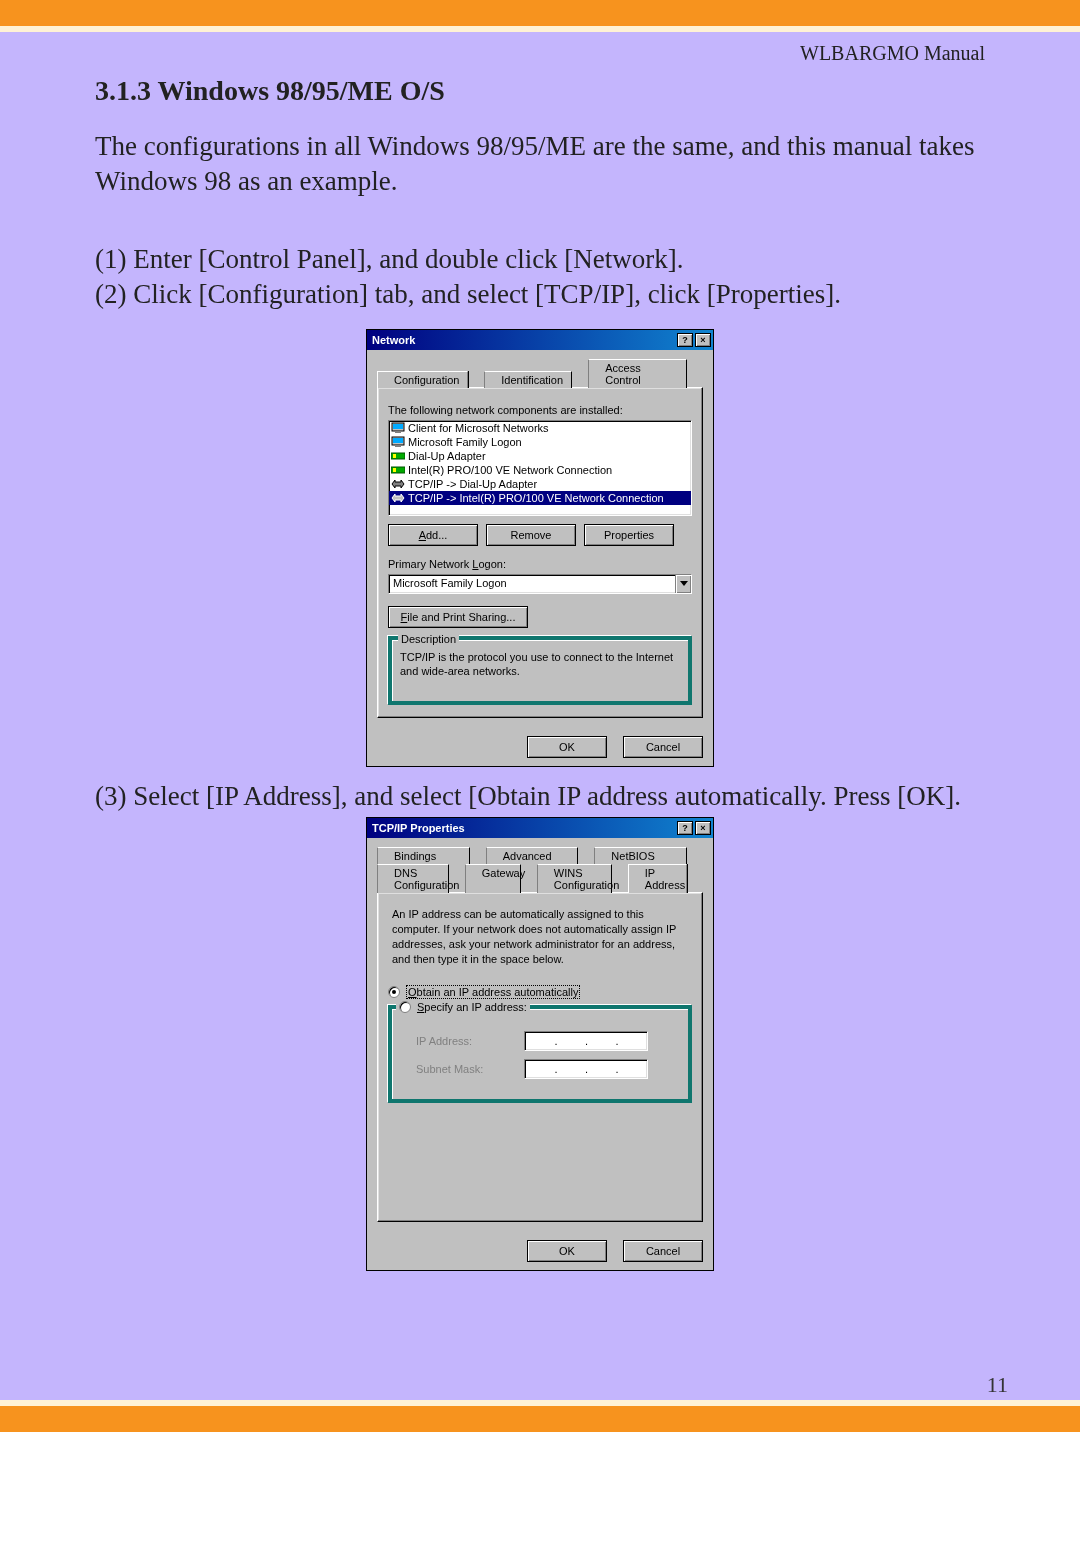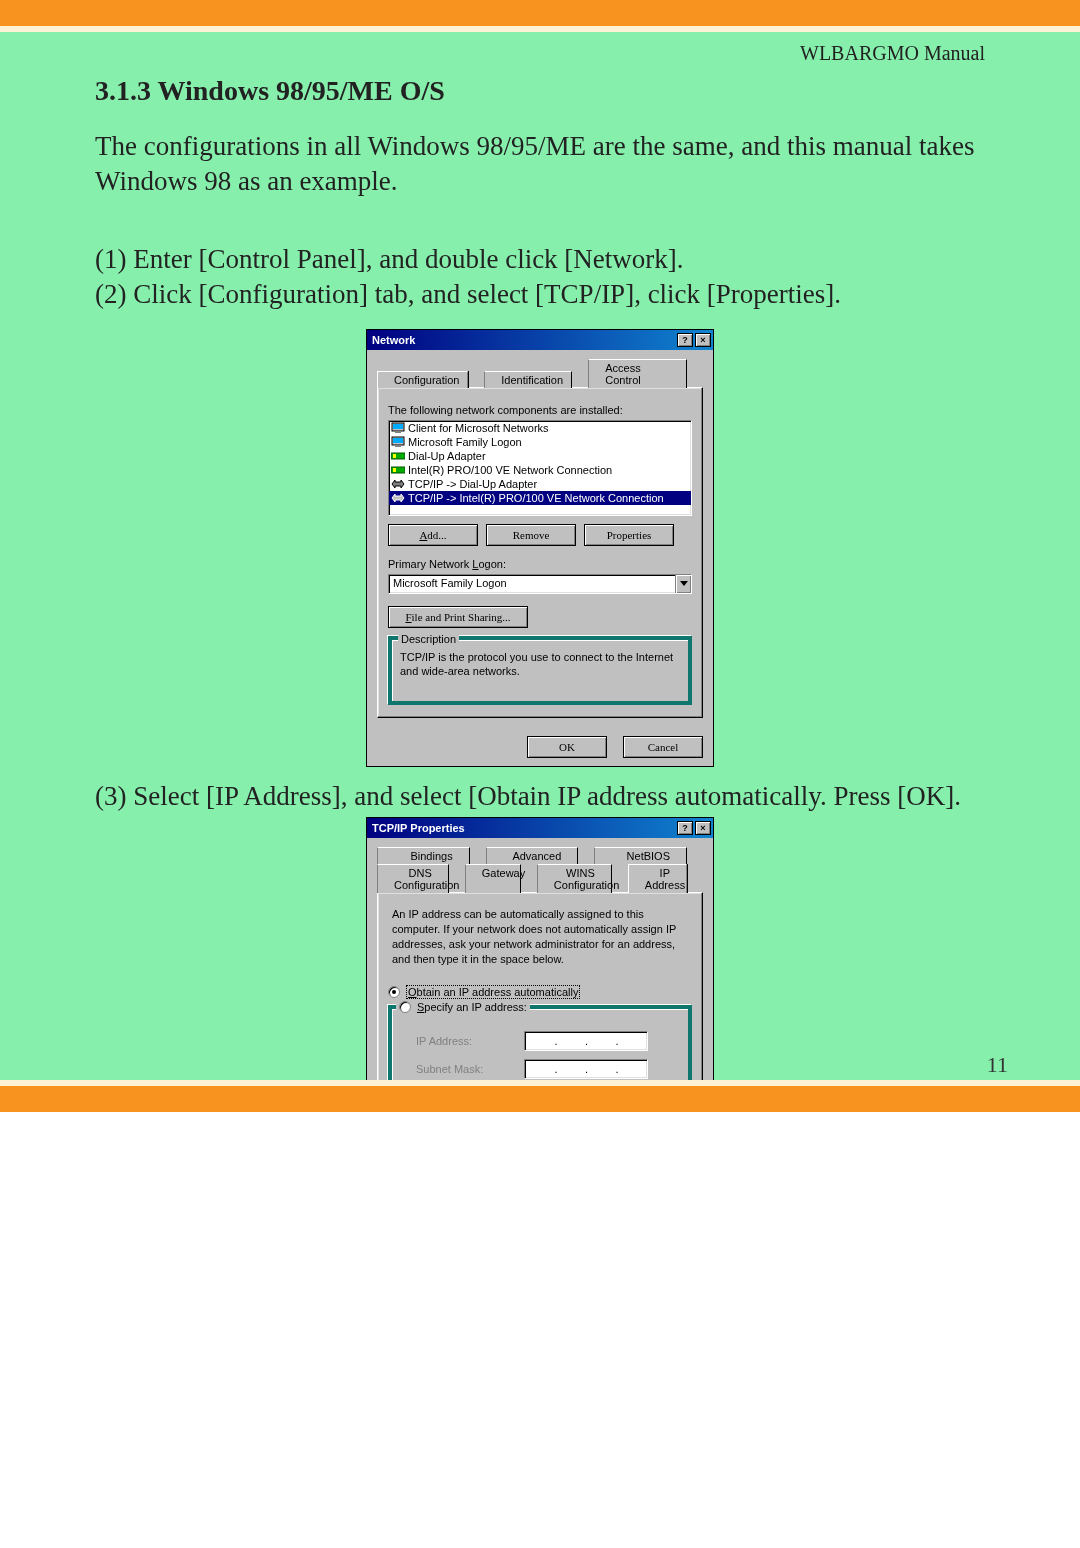--- a/index.html
+++ b/index.html
@@ -1,16 +1,16 @@
 <!DOCTYPE html>
 <html><head>
 <meta charset="utf-8">
 <style>
   html,body{margin:0;padding:0;font-family:Georgia,'Times New Roman',serif;color:#222;background:#fff}
-  .page{width:1080px;height:1112px;position:relative;background:#86efac}
+  .page{width:1080px;height:1432px;position:relative;background:#c4b5fd}
   .top-strip{height:26px;background:#f7931e}
   .sub-strip{height:6px;background:#fff2d5}
   .content{padding:10px 95px 0 95px}
   .manual-name{text-align:right;font-size:20px;margin-bottom:10px}
   .section-heading{font-weight:bold;font-size:28px;margin:0 0 22px 0}
   .para{font-size:27px;line-height:1.28;margin:0 0 14px 0}
   .step{font-size:27px;line-height:1.28;margin:0}
   .step3{font-size:27px;line-height:1.28;margin:0;padding-left:38px;text-indent:-38px}
   .dialog-wrap{display:flex;justify-content:center;margin:18px 0 12px 0}
   .page-number{position:absolute;bottom:34px;right:72px;font-size:22px;color:#333}
@@ -30,32 +30,32 @@
   .tab.active{background:#c0c0c0;z-index:2;border-color:#fff #808080 #c0c0c0 #fff;box-shadow:1px 0 0 #000}
   .tab.inactive{border-color:#fff #000 #808080 #808080}
   .tab-panel{border:1px solid #fff;border-right-color:#000;border-bottom-color:#000;box-shadow:inset -1px -1px 0 #808080,inset 1px 1px 0 #dfdfdf;padding:10px 10px 12px 10px;background:#c0c0c0}
   .field-label{margin:6px 0 4px 0}
   .listbox{background:#fff;border:1px solid #808080;border-right-color:#fff;border-bottom-color:#fff;box-shadow:inset 1px 1px 0 #000,inset -1px -1px 0 #dfdfdf;height:96px;overflow:hidden}
   .listbox .item{display:flex;padding:1px 2px;gap:3px;white-space:nowrap;font-size:11px}
   .listbox .item.sel{background:#000080;color:#fff}
   .ic{width:14px;height:12px;flex:0 0 14px;display:inline-block}
   .ic svg{width:14px;height:12px;display:block}
   .btnrow{display:flex;gap:8px;margin-top:8px;justify-content:flex-start}
-  .w98btn{min-width:80px;height:22px;background:#c0c0c0;border:1px solid #000;box-shadow:inset 1px 1px 0 #fff,inset -1px -1px 0 #808080;padding:0 6px;display:flex;align-items:center;justify-content:center;font-family:Liberation Serif, serif;font-size:11px}
+  .w98btn{min-width:80px;height:22px;background:#c0c0c0;border:1px solid #000;box-shadow:inset 1px 1px 0 #fff,inset -1px -1px 0 #808080;padding:0 6px;display:flex;align-items:center;justify-content:center;font-family:Liberation Sans, sans-serif;font-size:11px}
   .select{display:flex;align-items:stretch;background:#fff;border:1px solid #808080;border-right-color:#fff;border-bottom-color:#fff;box-shadow:inset 1px 1px 0 #000,inset -1px -1px 0 #dfdfdf;height:20px}
   .select .sval{flex:1;padding:2px 4px;font-size:11px}
   .select .sarrow{width:16px;background:#c0c0c0;border-left:1px solid #808080;box-shadow:inset 1px 1px 0 #fff,inset -1px -1px 0 #808080;display:flex;align-items:center;justify-content:center}
   .groupbox{border:4px solid #0f766e;box-shadow:1px 1px 0 #fff inset, -1px -1px 0 #fff;padding:10px 8px 8px 8px;margin-top:8px;position:relative}
   .groupbox .legend{position:absolute;top:-7px;left:6px;background:#c0c0c0;padding:0 3px;font-size:11px}
   .dlg-footer{display:flex;justify-content:flex-end;gap:16px;padding:8px 10px;background:#c0c0c0}
 
   
   .tabs2{position:relative}
   .tabs2 .tabrow{display:flex}
-  .tabs2 .tabrow .tab{flex:1;text-align:right}
+  .tabs2 .tabrow .tab{flex:1;text-align:left}
   .radio{display:flex;align-items:center;gap:6px;margin:6px 0}
   .radio .dot{width:12px;height:12px;border:1px solid #808080;border-radius:50%;background:#fff;box-shadow:inset 1px 1px 0 #000;position:relative;flex:0 0 12px}
   .radio.checked .dot::after{content:"";position:absolute;left:3px;top:3px;width:4px;height:4px;border-radius:50%;background:#000}
   .focusbox{border:1px dotted #000;display:inline-block;padding:0 1px}
   .ipfield{display:flex;align-items:center;gap:24px;margin:8px 0 8px 16px}
   .ipfield .lbl{width:84px;color:#808080}
   .ipbox{display:flex;background:#fff;border:1px solid #808080;border-right-color:#fff;border-bottom-color:#fff;box-shadow:inset 1px 1px 0 #000,inset -1px -1px 0 #dfdfdf;height:20px;width:124px}
   .ipbox span{flex:1;text-align:center;color:#808080;border-right:0;position:relative;font-size:11px;line-height:18px}
   .ipbox span:not(:last-child)::after{content:".";position:absolute;right:-2px;bottom:0;color:#000}
   .und{text-decoration:underline}

